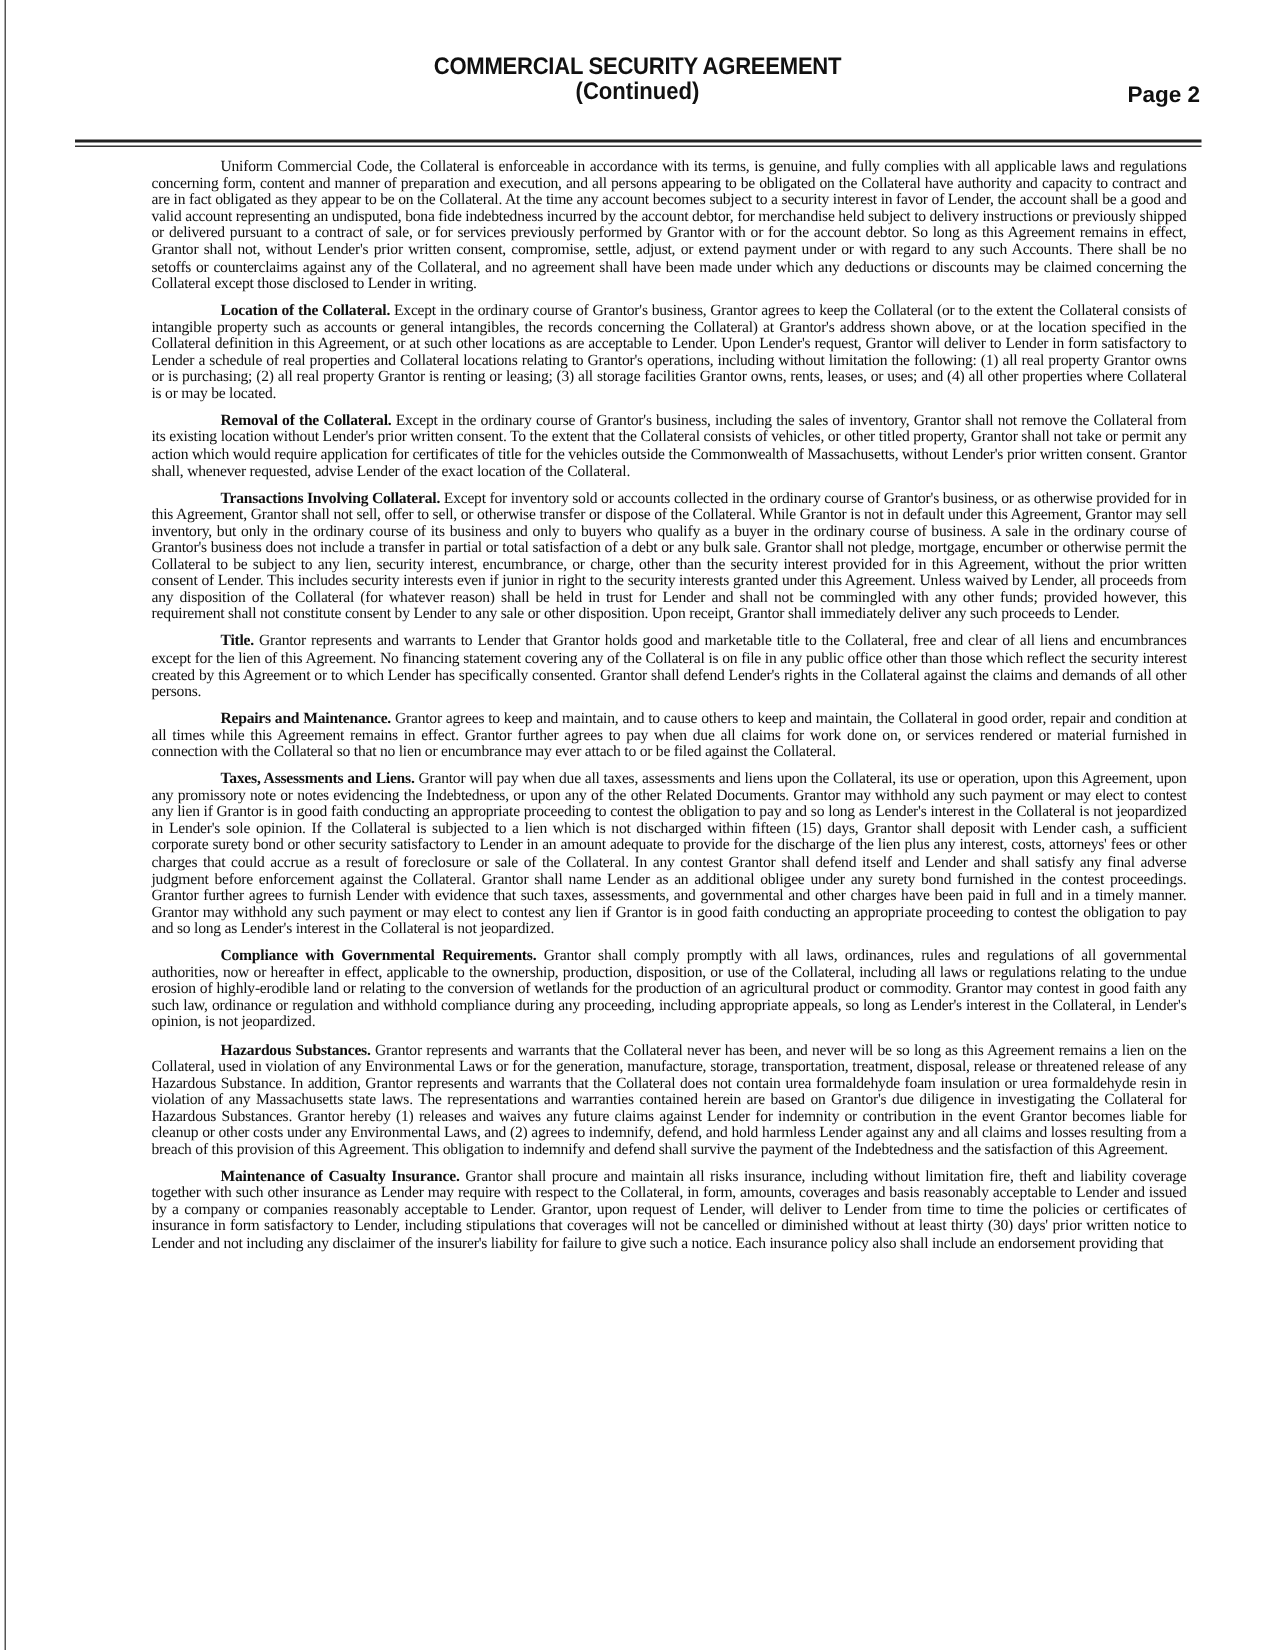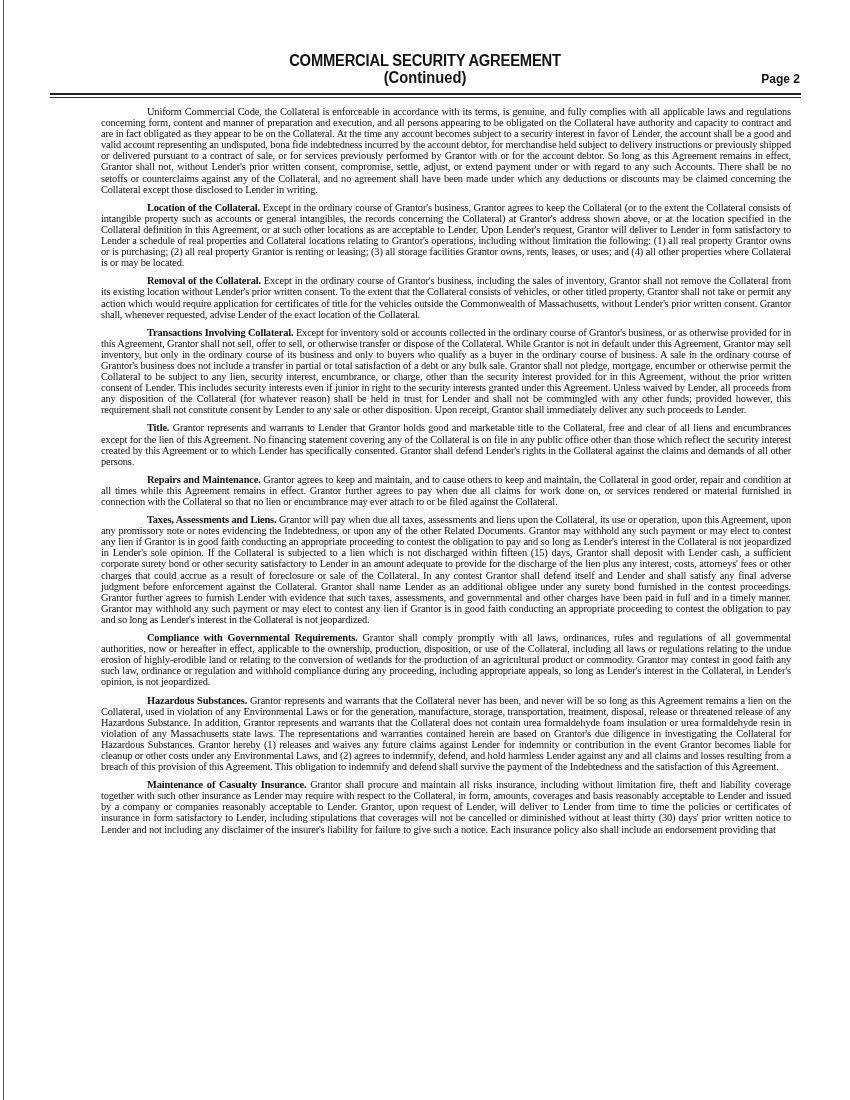--- a/index.html
+++ b/index.html
@@ -4,35 +4,35 @@
   <style>
     html, body { margin: 0; padding: 0; background: #ffffff; }
     body {
       width: 850px; height: 1100px; position: relative; overflow: hidden;
       font-family: "Liberation Sans", sans-serif; color: #111;
     }
     .left-edge {
       position: absolute; left: 3px; top: 0; width: 1px; height: 1100px; background: #555;
     }
     .header {
-      position: absolute; left: 50px; top: 52px; width: 750px; height: 40px;
+      position: absolute; left: 50px; top: 36px; width: 750px; height: 40px;
     }
     .title {
       position: absolute; left: 0; right: 0; top: 0; text-align: center;
       font-weight: bold; font-size: 16px; line-height: 17px; letter-spacing: -0.2px;
       transform: scaleX(0.92);
     }
     .subtitle {
       position: absolute; left: 0; right: 0; top: 17px; text-align: center;
       font-weight: bold; font-size: 16px; line-height: 17px;
       transform: scaleX(0.92);
     }
     .page-num {
       position: absolute; right: 0; top: 20px;
-      font-weight: bold; font-size: 12px; line-height: 15px;
+      font-weight: bold; font-size: 15px; line-height: 15px;
     }
     .rule {
       position: absolute; left: 50px; top: 93px; width: 751px; height: 5px;
       border-top: 2px solid #222; border-bottom: 1px solid #333; box-sizing: border-box;
     }
     .content {
       position: absolute; left: 101px; top: 106px; width: 690px;
       font-size: 10.4px; line-height: 11.1px; text-align: justify;
       letter-spacing: -0.15px;
       font-family: Liberation Serif, serif;

